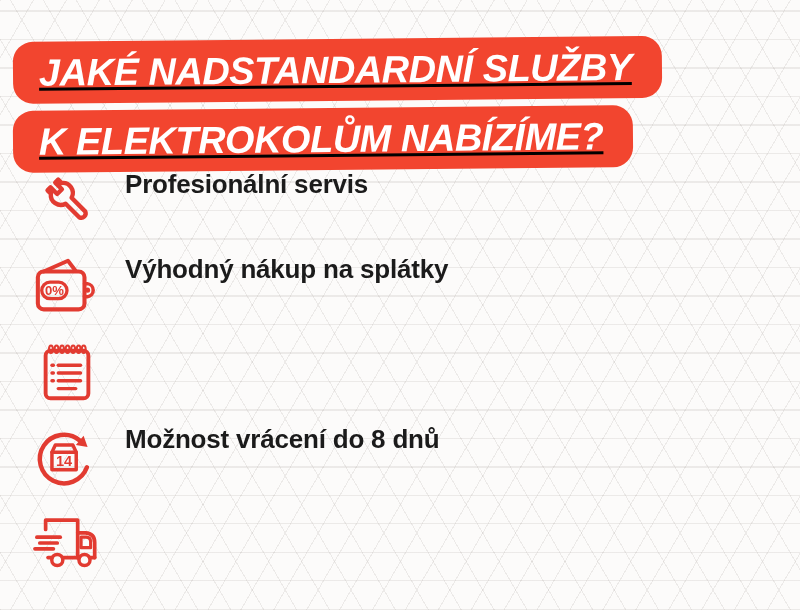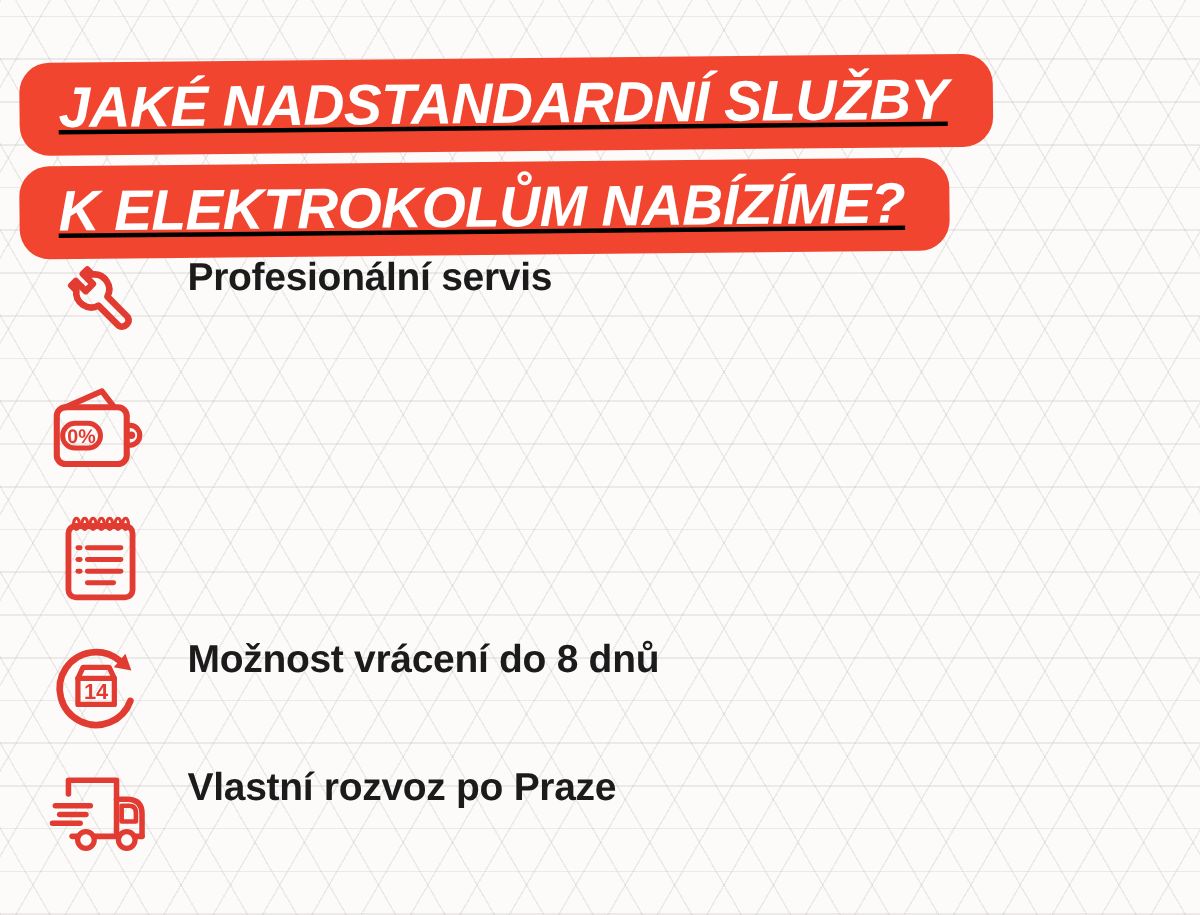--- a/index.html
+++ b/index.html
@@ -96,20 +96,21 @@
 
     <div class="service-row">
       <svg class="service-icon" viewBox="0 0 70 70">
         <path class="st" stroke-width="4" d="M 11,18 L 36,7 L 44,17.5"></path>
         <rect class="st" stroke-width="4.2" x="5" y="18" width="48" height="39" rx="6"></rect>
         <path class="st" stroke-width="3.6" d="M 53,30.5 H 56 A 6.8 6.8 0 0 1 56,44 H 53"></path>
         <circle cx="56.2" cy="37.2" r="2.6" fill="#e23b31"></circle>
         <rect class="st" stroke-width="3.4" x="9" y="29" width="26" height="17" rx="8.5"></rect>
         <text x="22" y="42.5" font-size="13.5" text-anchor="middle">0%</text>
       </svg>
+      <div class="service-label">Výhodný nákup na splátky</div>
     </div>
 
     <div class="service-row">
       <svg class="service-icon" viewBox="0 0 70 70">
         <rect class="st" stroke-width="4" x="13" y="12" width="44" height="49" rx="5"></rect>
         <g class="st" stroke-width="2.2">
           <ellipse cx="18.5" cy="10.5" rx="2" ry="3.8"></ellipse>
           <ellipse cx="24.2" cy="10.5" rx="2" ry="3.8"></ellipse>
           <ellipse cx="29.9" cy="10.5" rx="2" ry="3.8"></ellipse>
           <ellipse cx="35.6" cy="10.5" rx="2" ry="3.8"></ellipse>
@@ -150,17 +151,16 @@
           <path d="M 15.5,50 H 19.5"></path>
             <path d="M 30.5,50 H 46"></path>
           <path d="M 46,24.5 L 54,24.5 Q 63.5,25 63.5,34.5 L 63.5,50"></path>
           <path d="M 46,50 H 47.8"></path>
             <path d="M 58.2,50 H 63.5"></path>
         </g>
         <path class="st" stroke-width="3.2" d="M 49.5,29 L 54.5,29 Q 59.3,29 59.3,33.8 L 59.3,39.8 L 49.5,39.8 Z"></path>
         <circle class="st" stroke-width="3.6" cx="25" cy="52.5" r="5.7"></circle>
         <circle class="st" stroke-width="3.6" cx="53" cy="52.5" r="5.7"></circle>
       </svg>
-      <div class="service-label">Vlastní rozvoz po Praze</div>
     </div>
 
   </div>
 </div>
 
 </body></html>

